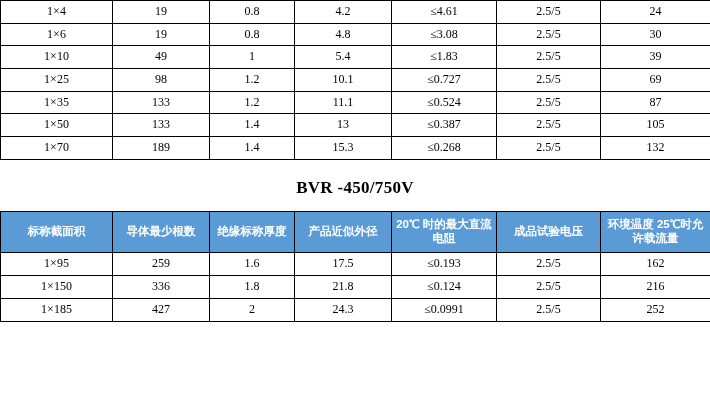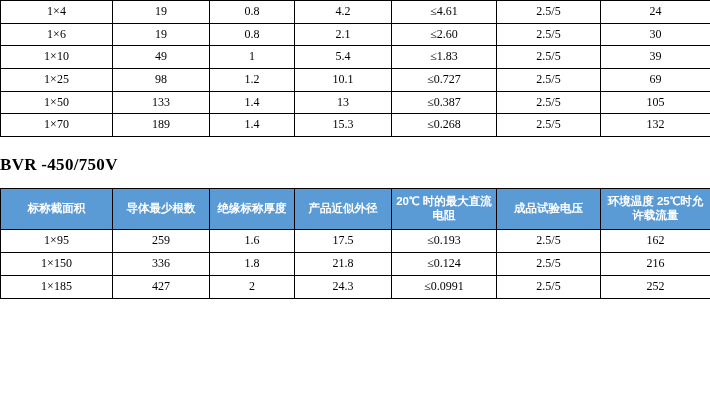--- a/index.html
+++ b/index.html
@@ -43,21 +43,21 @@
   .col1 { width: 112px; }
   .col2 { width: 97px; }
   .col3 { width: 85px; }
   .col4 { width: 97px; }
   .col5 { width: 105px; }
   .col6 { width: 104px; }
   .col7 { width: 110px; }
 
   
   .title {
-    text-align: left;
+    text-align: center;
     font-family: "Liberation Serif", "DejaVu Serif", serif;
     font-weight: bold;
     font-size: 17px;
     letter-spacing: 0.3px;
     padding-top: 18px;
     padding-bottom: 13px;
   }
 
   
   #bvr-table td {
@@ -103,42 +103,51 @@
         <td>0.8</td>
         <td>4.2</td>
         <td>≤4.61</td>
         <td>2.5/5</td>
         <td>24</td>
       </tr>
       <tr>
         <td>1×6</td>
         <td>19</td>
         <td>0.8</td>
-        <td>2.1</td>
-        <td>≤2.60</td>
+        <td>4.8</td>
+        <td>≤3.08</td>
         <td>2.5/5</td>
         <td>30</td>
       </tr>
       <tr>
         <td>1×10</td>
         <td>49</td>
         <td>1</td>
         <td>5.4</td>
         <td>≤1.83</td>
         <td>2.5/5</td>
         <td>39</td>
       </tr>
       <tr>
         <td>1×25</td>
         <td>98</td>
         <td>1.2</td>
         <td>10.1</td>
         <td>≤0.727</td>
         <td>2.5/5</td>
         <td>69</td>
+      </tr>
+      <tr>
+        <td>1×35</td>
+        <td>133</td>
+        <td>1.2</td>
+        <td>11.1</td>
+        <td>≤0.524</td>
+        <td>2.5/5</td>
+        <td>87</td>
       </tr>
       <tr>
         <td>1×50</td>
         <td>133</td>
         <td>1.4</td>
         <td>13</td>
         <td>≤0.387</td>
         <td>2.5/5</td>
         <td>105</td>
       </tr>

